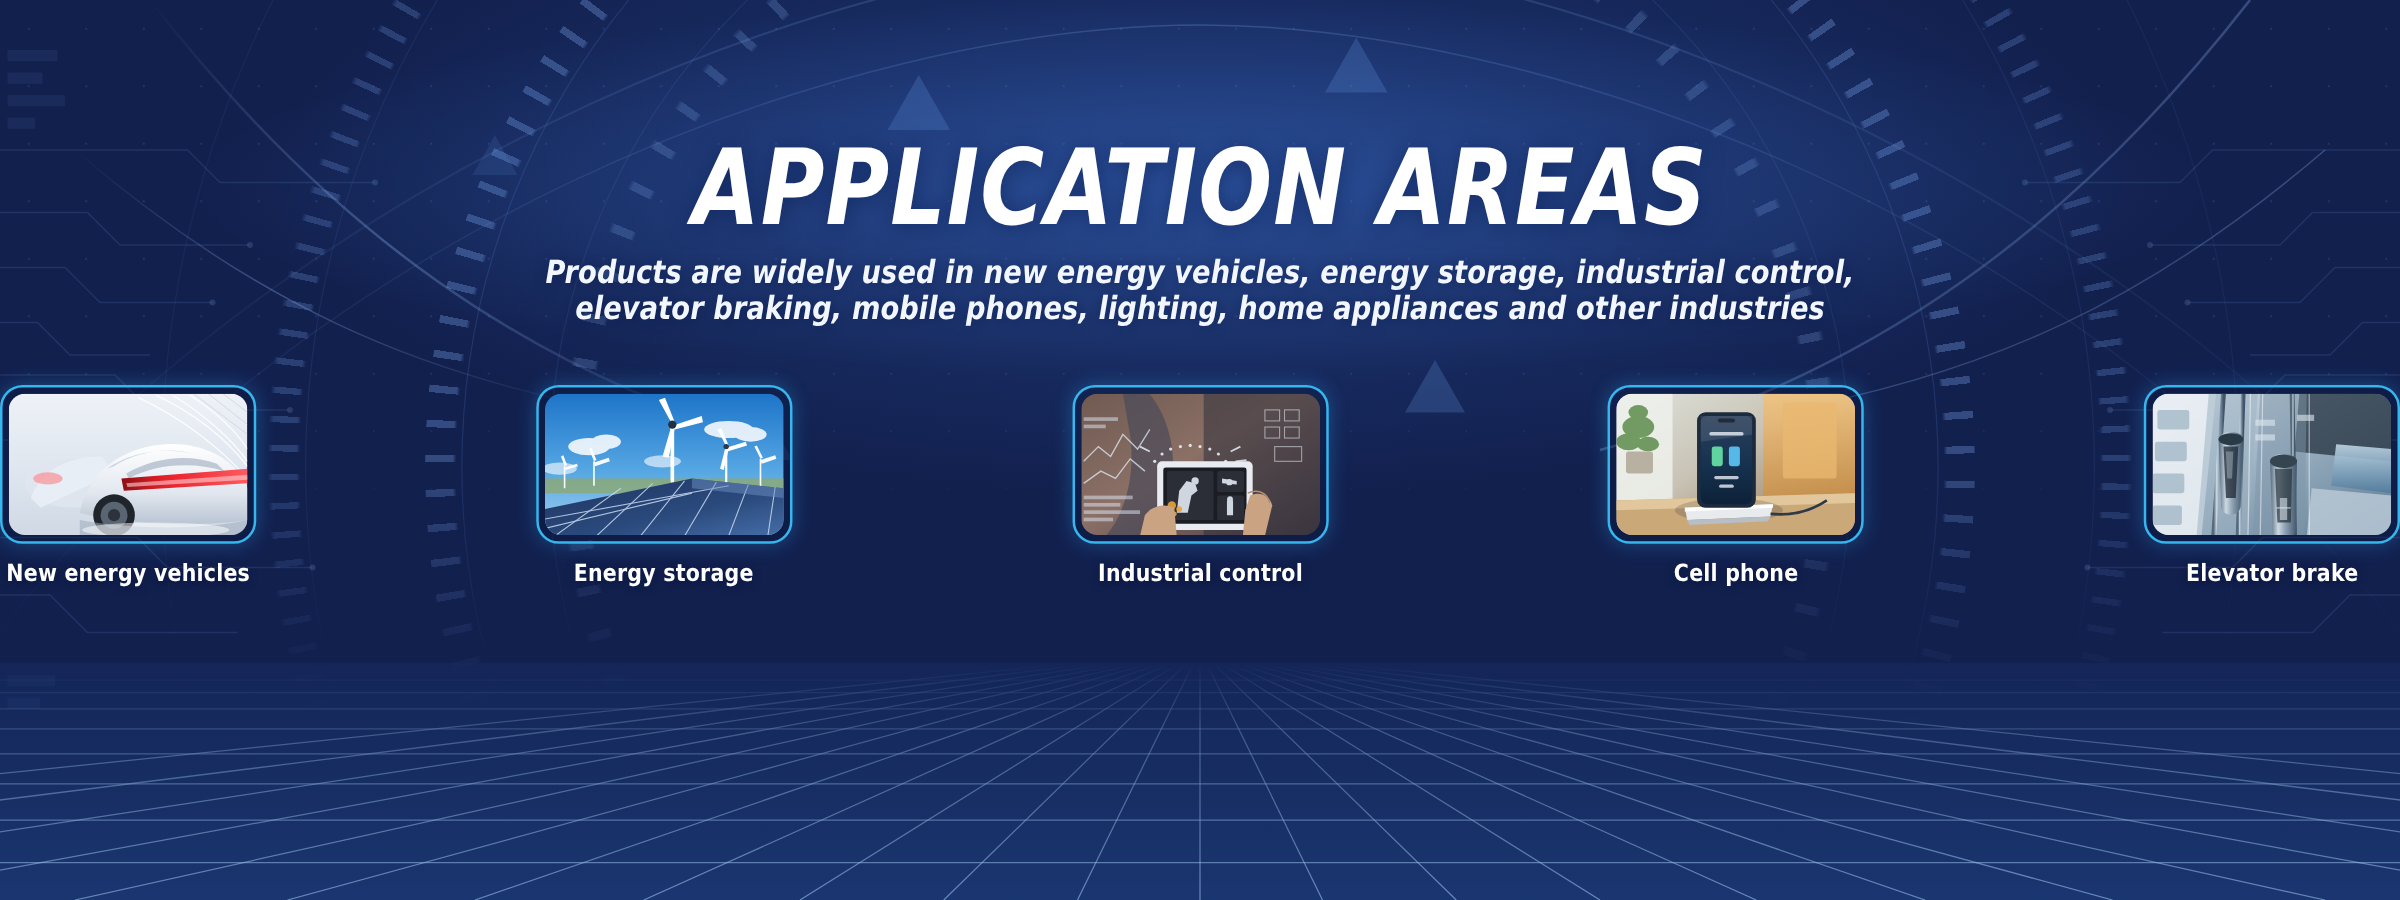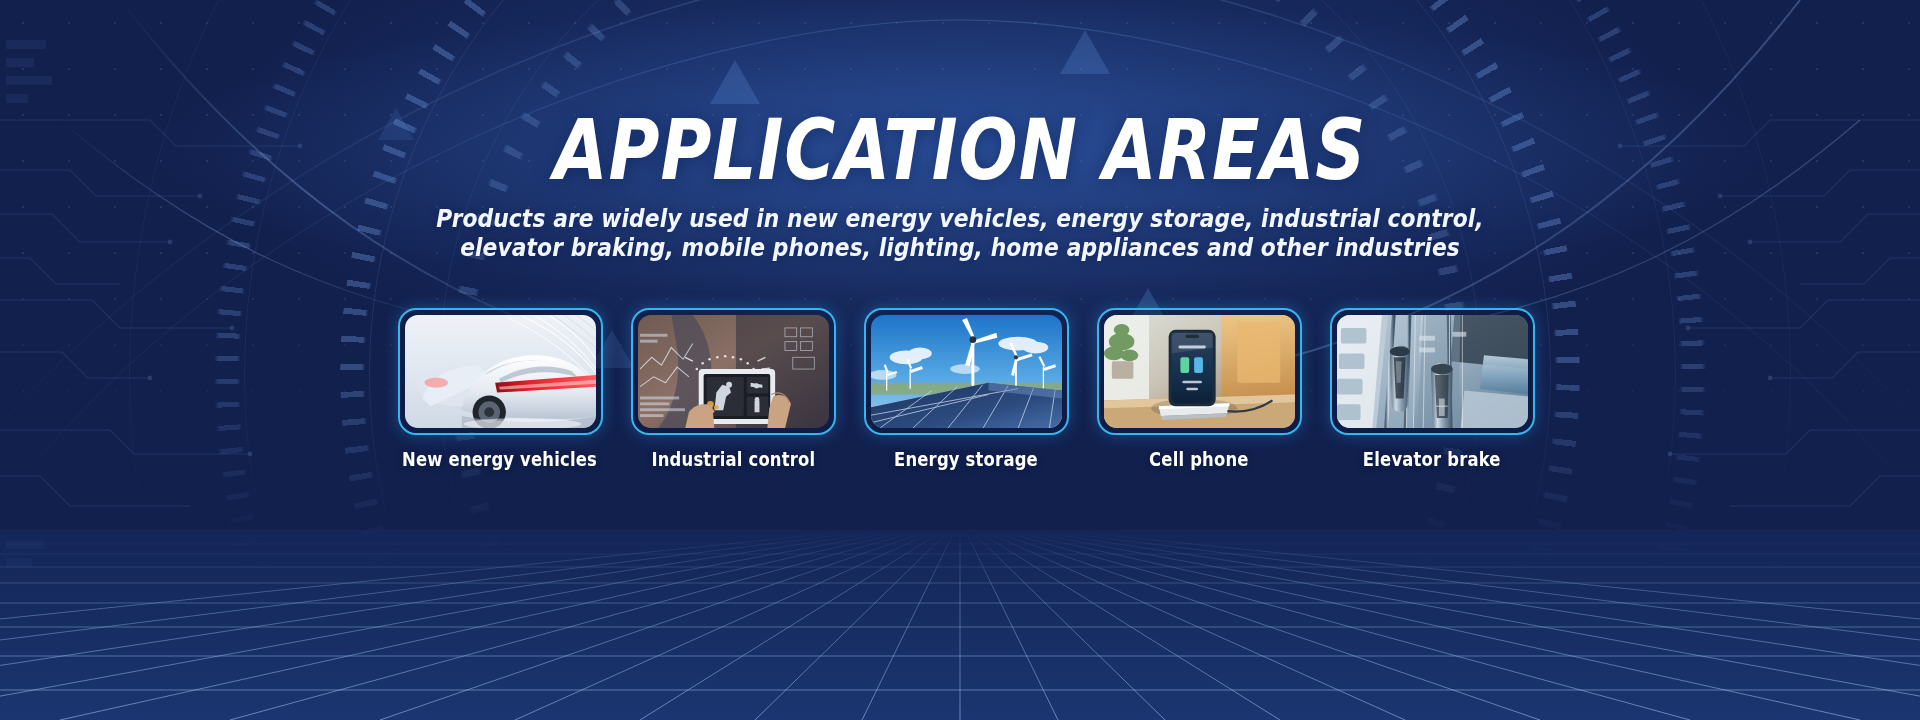--- a/index.html
+++ b/index.html
@@ -102,22 +102,22 @@
   .subtitle{
     position:absolute;top:204px;left:0;right:0;text-align:center;
     font-family:"DejaVu Sans Condensed","Liberation Sans Narrow","Liberation Sans",sans-serif;
     font-size:25.5px;line-height:29px;font-weight:bold;font-style:italic;
     color:#f2f6ff;letter-spacing:.1px;transform:scaleX(.95);
     text-shadow:0 1px 10px rgba(10,30,80,.5);
   }
   .subtitle .l2{display:block;}
 
   .cards{
-    position:absolute;top:308px;left:12px;right:0;
-    display:flex;justify-content:center;align-items:flex-start;gap:28px;
+    position:absolute;top:308px;left:0;right:0;
+    display:flex;justify-content:space-between;align-items:flex-start;gap:28px;
   }
   .card{width:205px;display:flex;flex-direction:column;align-items:center;}
   .thumb{
     width:205px;height:127px;border-radius:18px;
     border:2.5px solid #36b6ef;box-sizing:border-box;
     padding:5px;background:rgba(10,26,64,.35);
     box-shadow:0 0 16px rgba(50,170,245,.33);
   }
   .thumb-inner{width:100%;height:100%;border-radius:13px;overflow:hidden;position:relative;}
   .card-label{
@@ -345,20 +345,97 @@
           </div>
         </div>
         <div class="card-label">New energy vehicles</div>
       </div>
 
       <div class="card">
         <div class="thumb">
           <div class="thumb-inner">
             <svg width="100%" height="100%" viewBox="0 0 195 117" preserveAspectRatio="xMidYMid slice">
               <defs>
+                <linearGradient id="sky" x1="0" y1="0" x2="0" y2="1">
+                  <stop offset="0%" stop-color="#1d74c8"></stop>
+                    <stop offset="55%" stop-color="#56a7e3"></stop>
+                  <stop offset="100%" stop-color="#a5d2f0"></stop>
+                </linearGradient>
+                <linearGradient id="panel" x1="0" y1="0" x2="1" y2="1">
+                  <stop offset="0%" stop-color="#1e3560"></stop>
+                    <stop offset="60%" stop-color="#2b4a7d"></stop>
+                  <stop offset="100%" stop-color="#456ea8"></stop>
+                </linearGradient>
+              </defs>
+              <rect width="195" height="117" fill="url(#sky)"></rect>
+              <g fill="#ffffff" opacity=".85">
+                <ellipse cx="36" cy="44" rx="17" ry="7"></ellipse>
+                  <ellipse cx="50" cy="40" rx="12" ry="6"></ellipse>
+                <ellipse cx="150" cy="30" rx="20" ry="7"></ellipse>
+                  <ellipse cx="168" cy="34" rx="13" ry="6"></ellipse>
+                <ellipse cx="96" cy="56" rx="15" ry="5" opacity=".7"></ellipse>
+                <ellipse cx="12" cy="62" rx="14" ry="5" opacity=".7"></ellipse>
+              </g>
+              <rect x="0" y="70" width="195" height="12" fill="#8fa86a" opacity=".75"></rect>
+
+              <g stroke="#ffffff" stroke-width="3" fill="none" stroke-linecap="round">
+                <path d="M104 72 V26"></path>
+              </g>
+              <g fill="#ffffff">
+                <path d="M104 26 L93 6 L98 4 L106 24 Z"></path>
+                <path d="M104 27 L128 19 L129 24 L106 30 Z"></path>
+                <path d="M103 28 L96 52 L101 53 L106 29 Z"></path>
+                <circle cx="104" cy="26" r="3.4" fill="#23303f"></circle>
+              </g>
+              <g stroke="#ffffff" stroke-width="1.8" fill="none">
+                  <path d="M148 76 V44"></path>
+                </g>
+              <g fill="#ffffff">
+                <path d="M148 44 L141 30 L144 29 L150 43 Z"></path>
+                <path d="M148 45 L164 40 L165 43 L149 48 Z"></path>
+                <path d="M147 46 L143 62 L146 63 L150 46 Z"></path>
+                <circle cx="148" cy="44" r="2.2" fill="#2b3846"></circle>
+              </g>
+              <g stroke="#ffffff" stroke-width="1.3" fill="none">
+                  <path d="M176 78 V54"></path>
+                  <path d="M40 76 V56"></path>
+                  <path d="M16 78 V60"></path>
+                </g>
+              <g fill="#ffffff" opacity=".95">
+                <path d="M176 54 L171 44 L173 43 L178 53 Z"></path>
+                  <path d="M176 55 L188 51 L189 54 L177 58 Z"></path>
+                <path d="M40 56 L36 46 L38 45 L42 55 Z"></path>
+                  <path d="M40 57 L52 53 L53 56 L41 60 Z"></path>
+                <path d="M16 60 L13 52 L15 51 L18 59 Z"></path>
+                  <path d="M16 61 L26 58 L27 60 L17 63 Z"></path>
+              </g>
+
+              <path d="M-5 117 L-5 96 L120 70 L195 78 L195 117 Z" fill="url(#panel)"></path>
+              <g stroke="#c9dbf2" stroke-width=".9" opacity=".85">
+                <path d="M-5 104 L150 76"></path>
+                  <path d="M-5 112 L120 82"></path>
+                <path d="M8 117 L62 78"></path>
+                  <path d="M42 117 L88 74"></path>
+                  <path d="M78 117 L114 72"></path>
+                <path d="M114 117 L140 73"></path>
+                  <path d="M150 117 L166 75"></path>
+                  <path d="M182 117 L188 77"></path>
+              </g>
+              <path d="M120 70 L195 78 L195 86 L120 78 Z" fill="#6d8fc4" opacity=".5"></path>
+            </svg>
+          </div>
+        </div>
+        <div class="card-label">Energy storage</div>
+      </div>
+
+      <div class="card">
+        <div class="thumb">
+          <div class="thumb-inner">
+            <svg width="100%" height="100%" viewBox="0 0 195 117" preserveAspectRatio="xMidYMid slice">
+              <defs>
                 <linearGradient id="ibg" x1="0" y1="0" x2="1" y2="1">
                   <stop offset="0%" stop-color="#6f5a52"></stop>
                     <stop offset="45%" stop-color="#8b7066"></stop>
                   <stop offset="100%" stop-color="#463b46"></stop>
                 </linearGradient>
               </defs>
               <rect width="195" height="117" fill="url(#ibg)"></rect>
               <rect x="100" y="0" width="95" height="117" fill="#2f2f3b" opacity=".55"></rect>
               <path d="M55 0 C70 18 78 44 74 74 C71 96 62 110 50 117 L20 117 C38 96 46 60 38 24 L34 0 Z" fill="#4b4a58" opacity=".7"></path>
               <g stroke="#dfe9f7" stroke-opacity=".75" fill="none" stroke-width="1.1">
@@ -424,97 +501,20 @@
           </div>
         </div>
         <div class="card-label">Industrial control</div>
       </div>
 
       <div class="card">
         <div class="thumb">
           <div class="thumb-inner">
             <svg width="100%" height="100%" viewBox="0 0 195 117" preserveAspectRatio="xMidYMid slice">
               <defs>
-                <linearGradient id="sky" x1="0" y1="0" x2="0" y2="1">
-                  <stop offset="0%" stop-color="#1d74c8"></stop>
-                    <stop offset="55%" stop-color="#56a7e3"></stop>
-                  <stop offset="100%" stop-color="#a5d2f0"></stop>
-                </linearGradient>
-                <linearGradient id="panel" x1="0" y1="0" x2="1" y2="1">
-                  <stop offset="0%" stop-color="#1e3560"></stop>
-                    <stop offset="60%" stop-color="#2b4a7d"></stop>
-                  <stop offset="100%" stop-color="#456ea8"></stop>
-                </linearGradient>
-              </defs>
-              <rect width="195" height="117" fill="url(#sky)"></rect>
-              <g fill="#ffffff" opacity=".85">
-                <ellipse cx="36" cy="44" rx="17" ry="7"></ellipse>
-                  <ellipse cx="50" cy="40" rx="12" ry="6"></ellipse>
-                <ellipse cx="150" cy="30" rx="20" ry="7"></ellipse>
-                  <ellipse cx="168" cy="34" rx="13" ry="6"></ellipse>
-                <ellipse cx="96" cy="56" rx="15" ry="5" opacity=".7"></ellipse>
-                <ellipse cx="12" cy="62" rx="14" ry="5" opacity=".7"></ellipse>
-              </g>
-              <rect x="0" y="70" width="195" height="12" fill="#8fa86a" opacity=".75"></rect>
-
-              <g stroke="#ffffff" stroke-width="3" fill="none" stroke-linecap="round">
-                <path d="M104 72 V26"></path>
-              </g>
-              <g fill="#ffffff">
-                <path d="M104 26 L93 6 L98 4 L106 24 Z"></path>
-                <path d="M104 27 L128 19 L129 24 L106 30 Z"></path>
-                <path d="M103 28 L96 52 L101 53 L106 29 Z"></path>
-                <circle cx="104" cy="26" r="3.4" fill="#23303f"></circle>
-              </g>
-              <g stroke="#ffffff" stroke-width="1.8" fill="none">
-                  <path d="M148 76 V44"></path>
-                </g>
-              <g fill="#ffffff">
-                <path d="M148 44 L141 30 L144 29 L150 43 Z"></path>
-                <path d="M148 45 L164 40 L165 43 L149 48 Z"></path>
-                <path d="M147 46 L143 62 L146 63 L150 46 Z"></path>
-                <circle cx="148" cy="44" r="2.2" fill="#2b3846"></circle>
-              </g>
-              <g stroke="#ffffff" stroke-width="1.3" fill="none">
-                  <path d="M176 78 V54"></path>
-                  <path d="M40 76 V56"></path>
-                  <path d="M16 78 V60"></path>
-                </g>
-              <g fill="#ffffff" opacity=".95">
-                <path d="M176 54 L171 44 L173 43 L178 53 Z"></path>
-                  <path d="M176 55 L188 51 L189 54 L177 58 Z"></path>
-                <path d="M40 56 L36 46 L38 45 L42 55 Z"></path>
-                  <path d="M40 57 L52 53 L53 56 L41 60 Z"></path>
-                <path d="M16 60 L13 52 L15 51 L18 59 Z"></path>
-                  <path d="M16 61 L26 58 L27 60 L17 63 Z"></path>
-              </g>
-
-              <path d="M-5 117 L-5 96 L120 70 L195 78 L195 117 Z" fill="url(#panel)"></path>
-              <g stroke="#c9dbf2" stroke-width=".9" opacity=".85">
-                <path d="M-5 104 L150 76"></path>
-                  <path d="M-5 112 L120 82"></path>
-                <path d="M8 117 L62 78"></path>
-                  <path d="M42 117 L88 74"></path>
-                  <path d="M78 117 L114 72"></path>
-                <path d="M114 117 L140 73"></path>
-                  <path d="M150 117 L166 75"></path>
-                  <path d="M182 117 L188 77"></path>
-              </g>
-              <path d="M120 70 L195 78 L195 86 L120 78 Z" fill="#6d8fc4" opacity=".5"></path>
-            </svg>
-          </div>
-        </div>
-        <div class="card-label">Energy storage</div>
-      </div>
-
-      <div class="card">
-        <div class="thumb">
-          <div class="thumb-inner">
-            <svg width="100%" height="100%" viewBox="0 0 195 117" preserveAspectRatio="xMidYMid slice">
-              <defs>
                 <linearGradient id="rbg" x1="0" y1="0" x2="1" y2="1">
                   <stop offset="0%" stop-color="#dfe3dd"></stop>
                     <stop offset="45%" stop-color="#c8c2b4"></stop>
                   <stop offset="100%" stop-color="#8c6a46"></stop>
                 </linearGradient>
                 <linearGradient id="warm" x1="0" y1="0" x2="0" y2="1">
                   <stop offset="0%" stop-color="#f5c377"></stop>
                     <stop offset="100%" stop-color="#c07f33"></stop>
                 </linearGradient>
                 <linearGradient id="phoneG" x1="0" y1="0" x2="0" y2="1">

